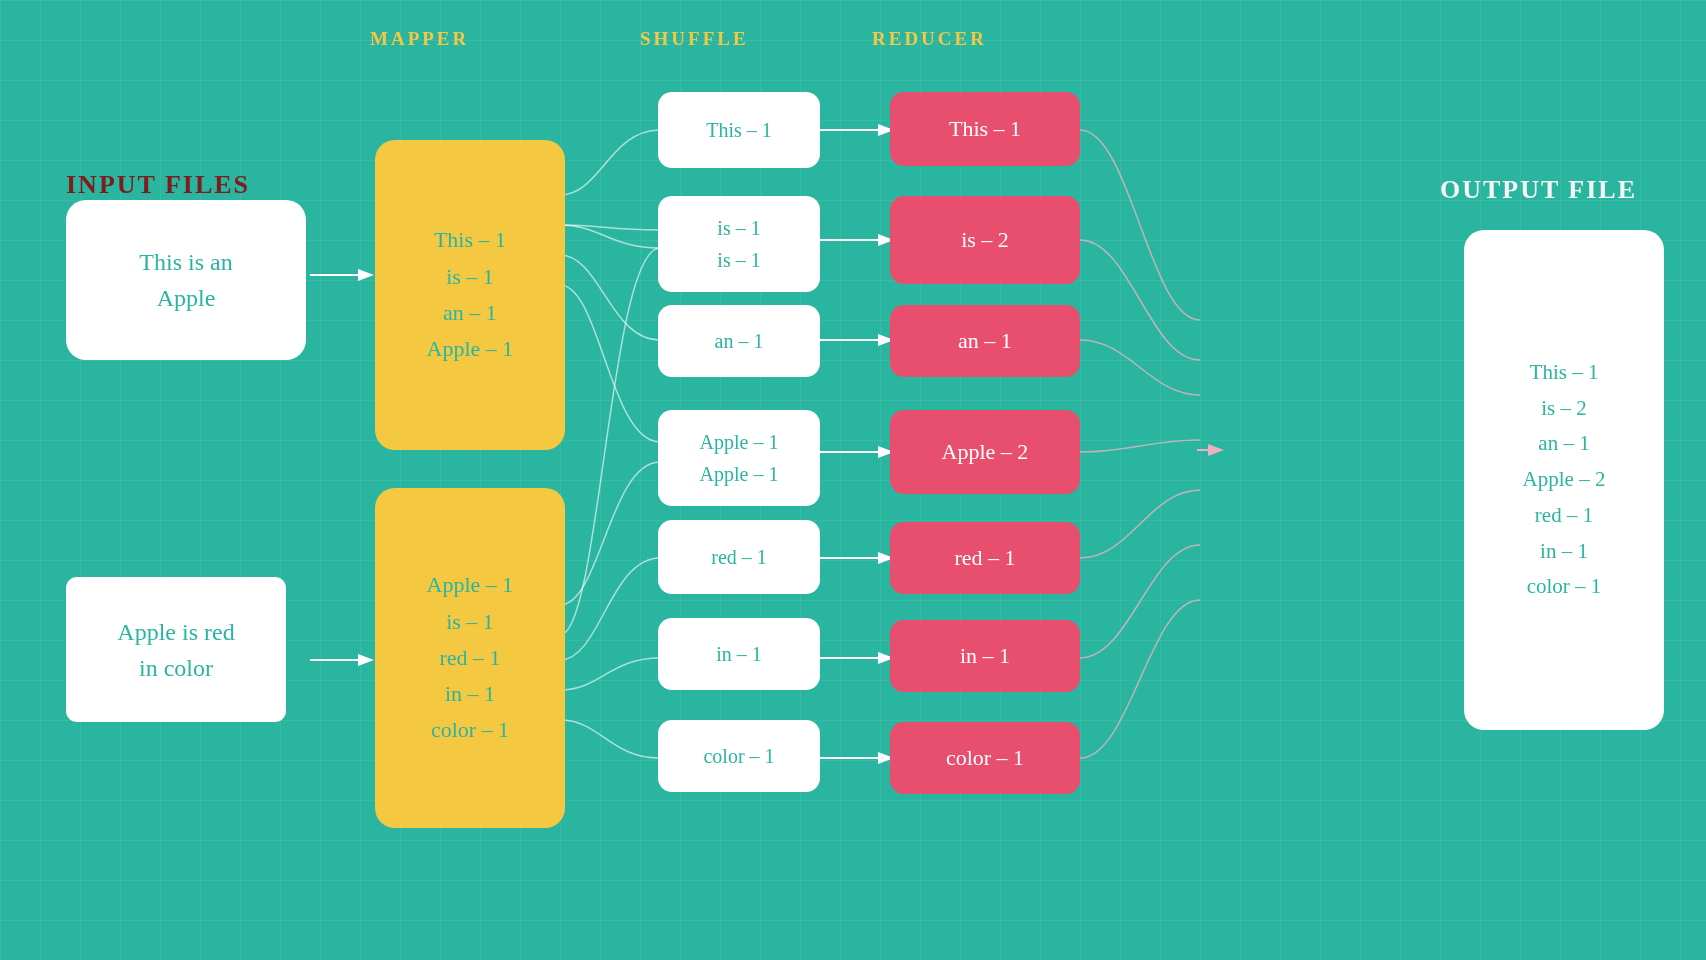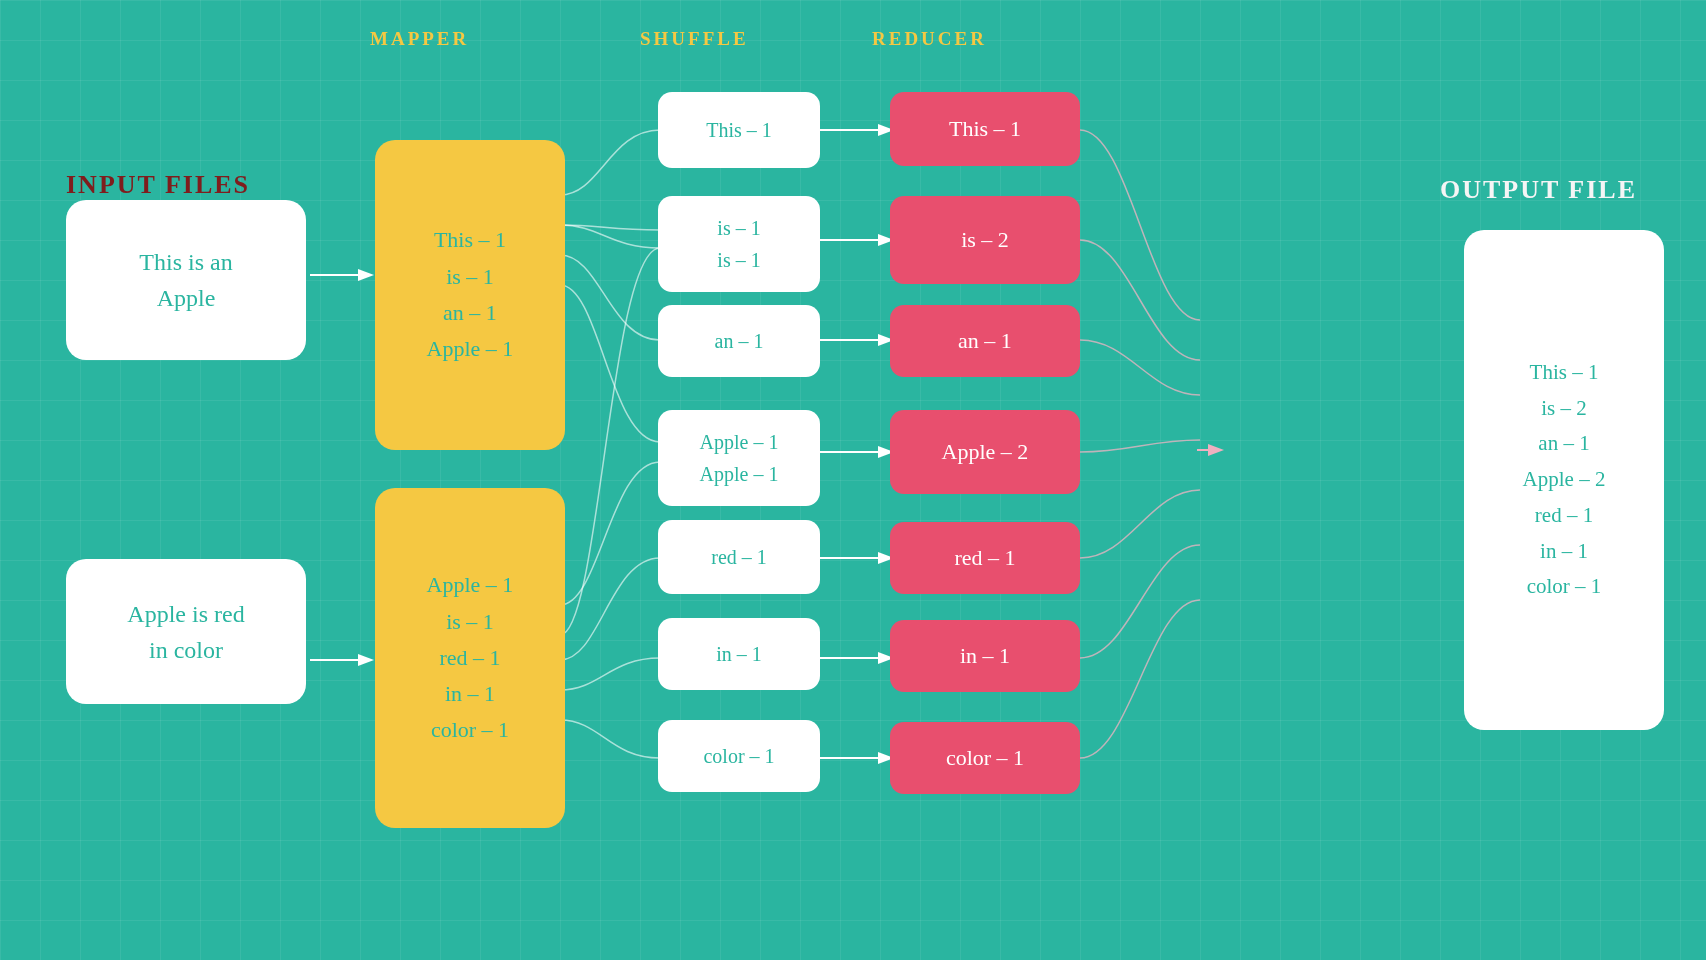--- a/index.html
+++ b/index.html
@@ -193,21 +193,21 @@
 <div class="section-label" style="left: 872px;">REDUCER</div>
 
 <div style="position:absolute; top:130px; left:66px; color:#7f1d1d; font-size:26px; font-weight:bold; letter-spacing:2px;margin-top:40px;">INPUT FILES</div>
 
 <div style="position:absolute; top:175px; right:69px; color:#f5f5f5; font-size:26px; font-weight:bold; letter-spacing:2px;">OUTPUT FILE</div>
 
 <div class="white-box" style="left:66px; top:200px; width:240px; height:160px;">
   <span style="color:#2ab5a0; text-align:center; font-size:24px; line-height:1.5;">This is an<br>Apple</span>
 </div>
 
-<div class="white-box" style="left:66px; top:559px; width:240px; height:145px;">
+<div class="white-box" style="left:66px; top:577px; width:220px; height:145px;border-radius:11px;">
   <span style="color:#2ab5a0; text-align:center; font-size:24px; line-height:1.5;">Apple is red<br>in color</span>
 </div>
 
 <div class="yellow-box" style="left:375px; top:140px; width:190px; height:310px;">
   <span style="text-align:center;">This – 1<br>is – 1<br>an – 1<br>Apple – 1</span>
 </div>
 
 <div class="yellow-box" style="left:375px; top:488px; width:190px; height:340px;">
   <span style="text-align:center;">Apple – 1<br>is – 1<br>red – 1<br>in – 1<br>color – 1</span>
 </div>

